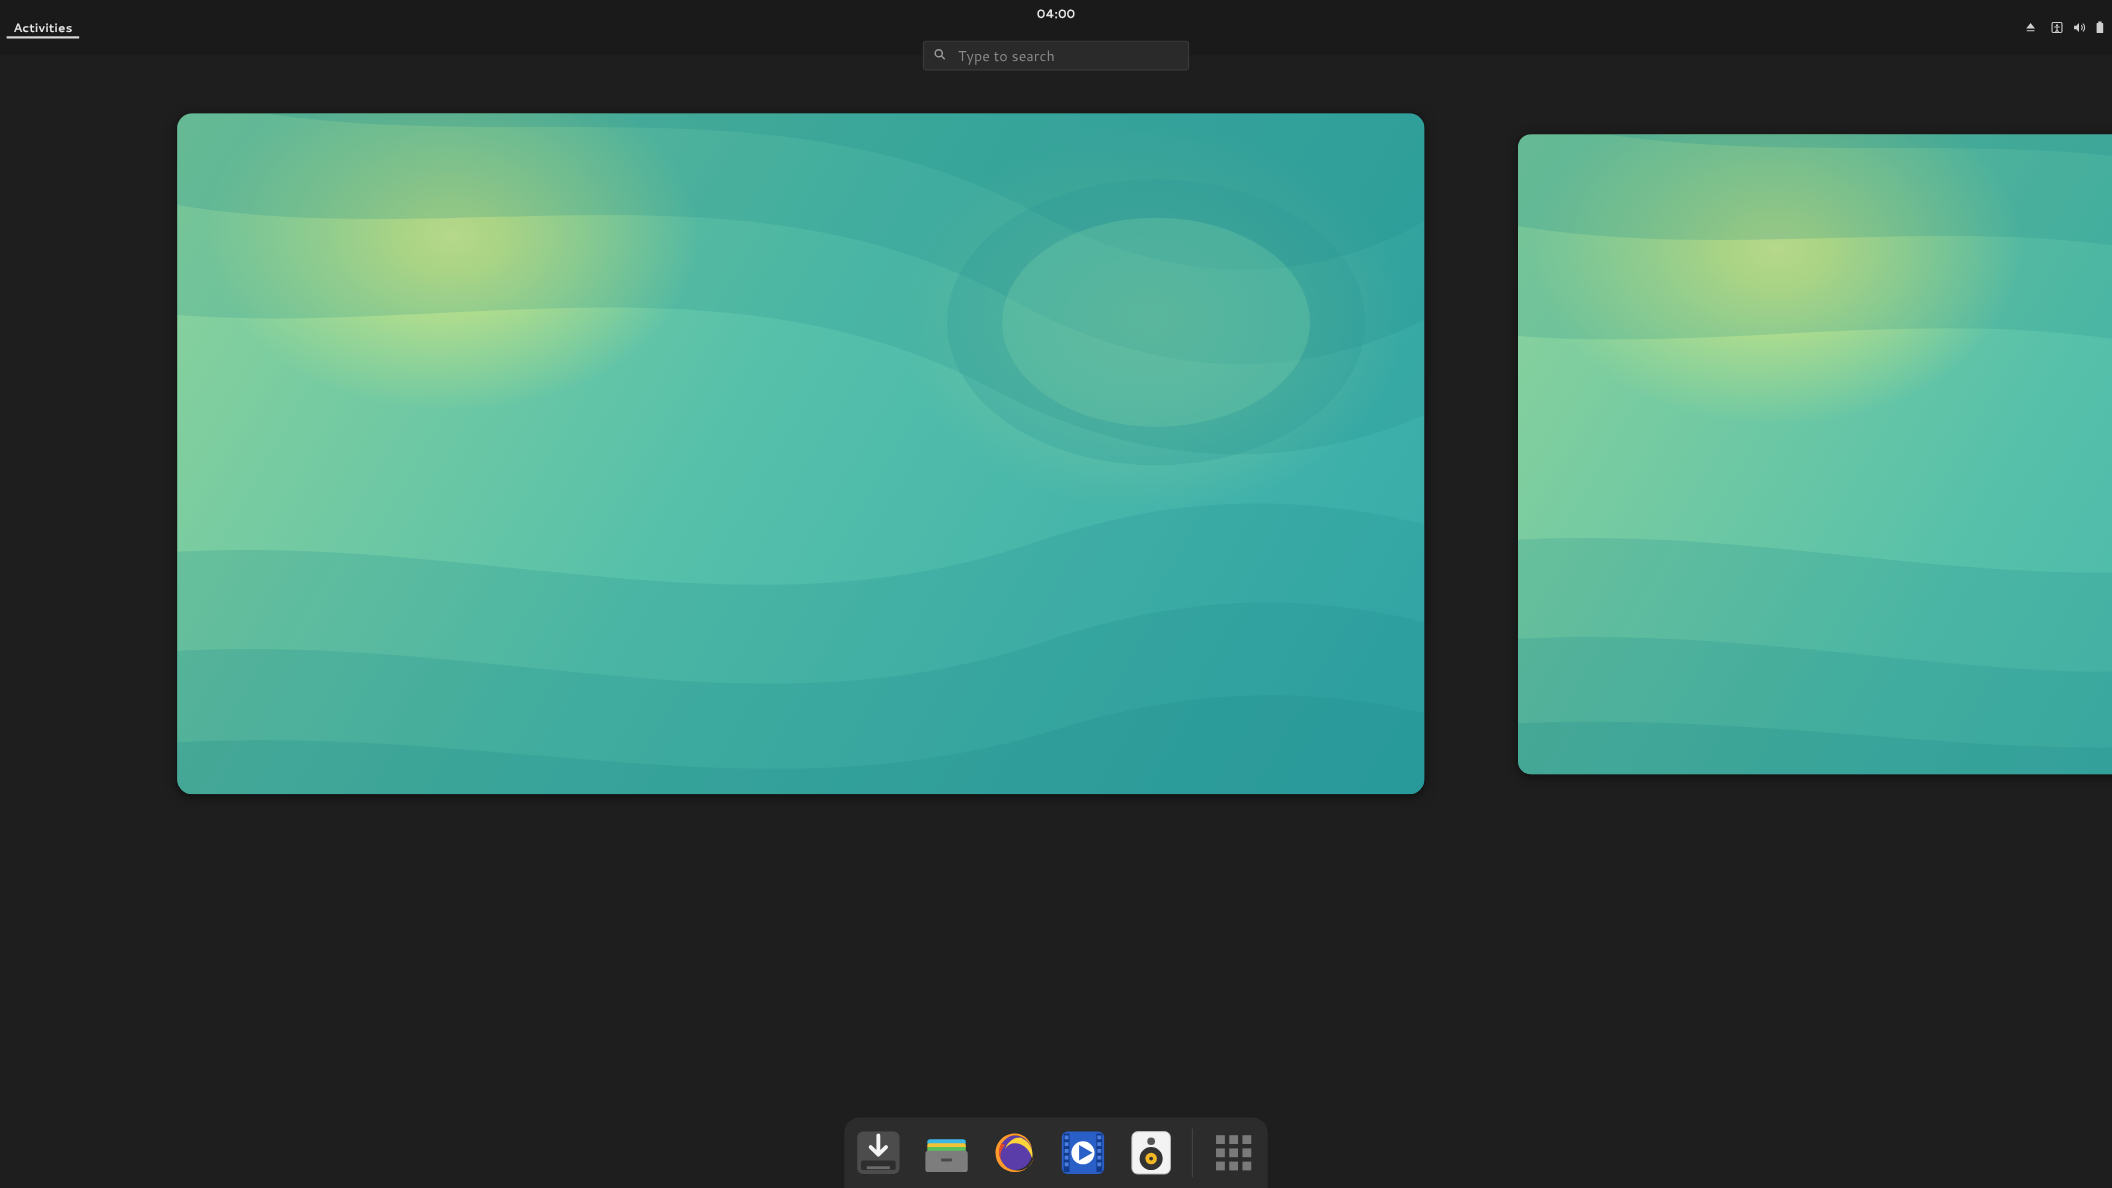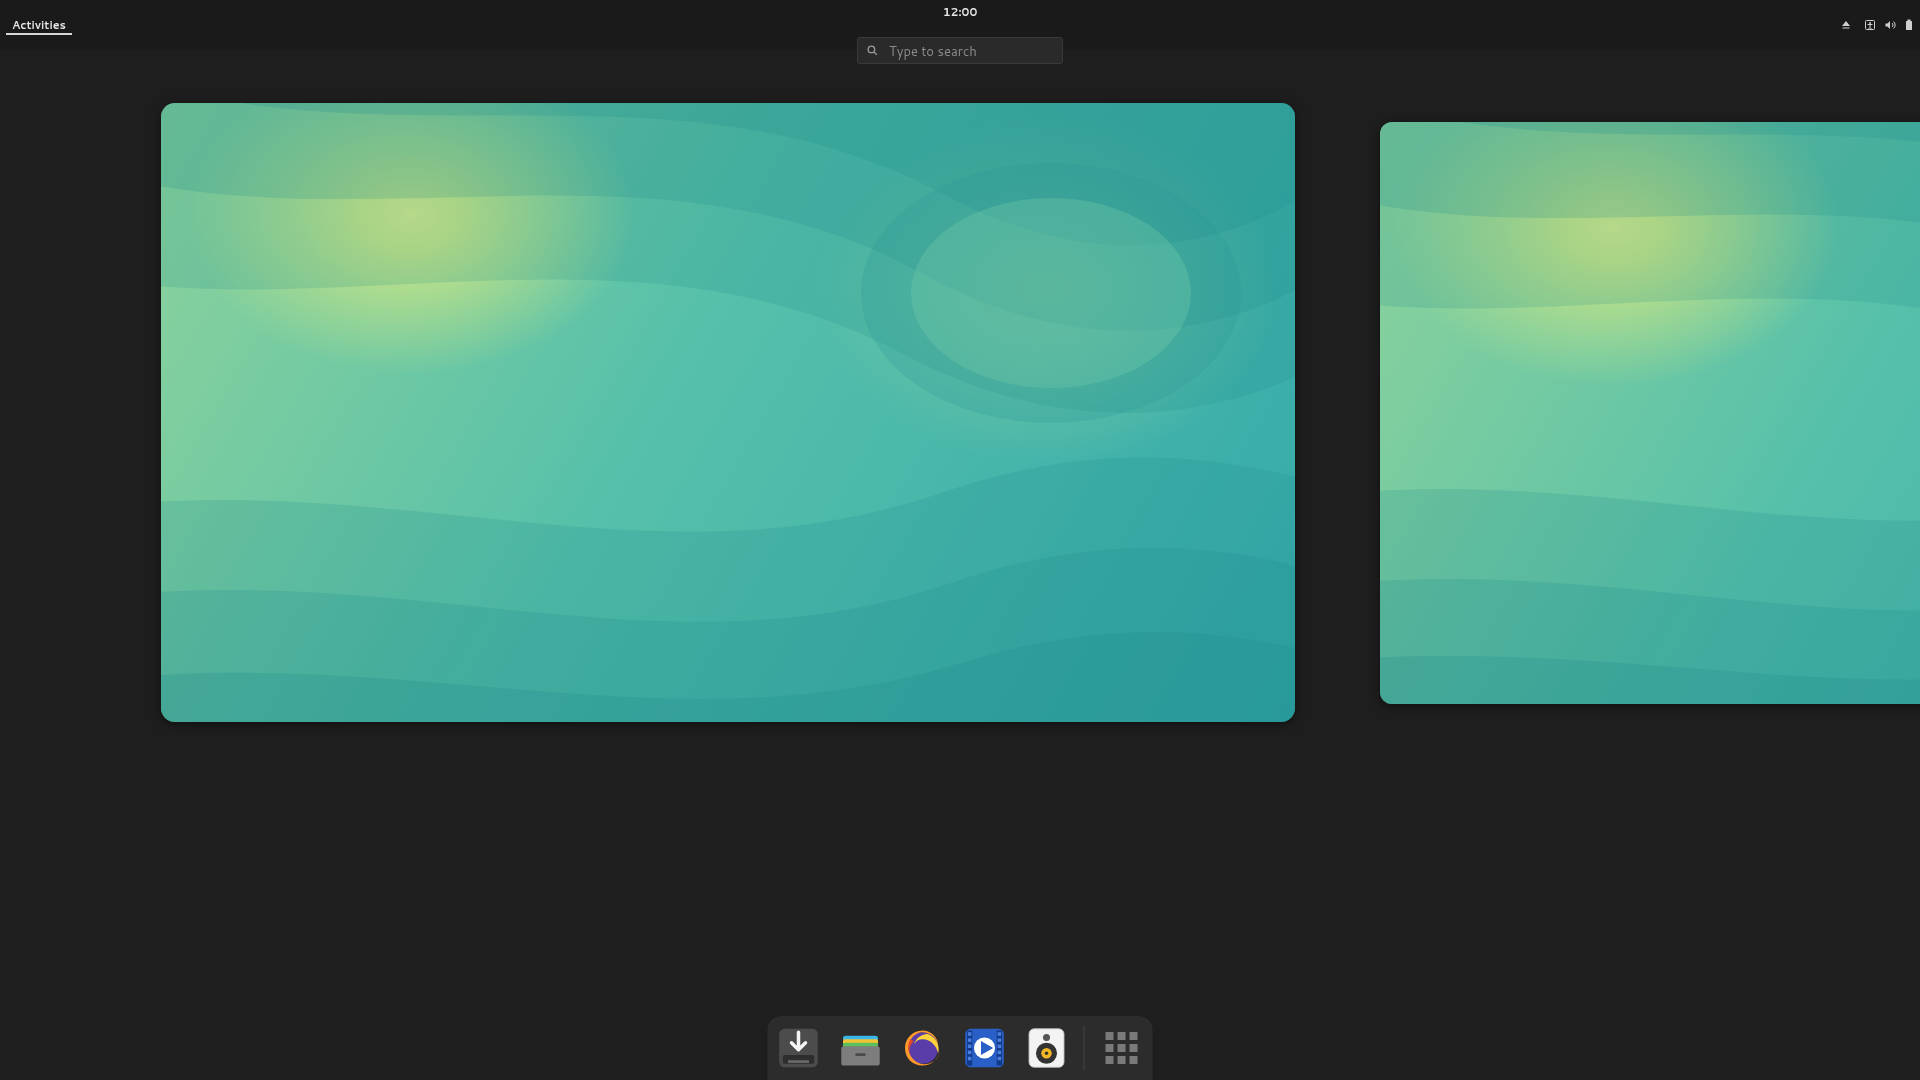--- a/index.html
+++ b/index.html
@@ -58,21 +58,21 @@
     gap: 8px;
   }
   .panel svg { display: block; }
 
   
   .search-wrap {
     position: absolute;
     top: 37px;
     left: 50%;
     transform: translateX(-50%);
-    width: 206px;
+    width: 242px;
     height: 27px;
     background: #2a2a2a;
     border: 1px solid #3a3a3a;
     border-radius: 3px;
     display: flex;
     align-items: center;
     padding: 0 8px;
     gap: 8px;
     box-sizing: border-box;
   }
@@ -161,21 +161,21 @@
 </style>
 </head>
 <body>
 
 <div class="panel">
   <div class="activities">
     <span>Activities</span>
   </div>
 
   <div class="clock">
-    <span>12:00</span>
+    <span>04:00</span>
   </div>
 
   <div class="tray">
     <span>
       <svg width="12" height="12" viewBox="0 0 24 24" fill="#cfcfcf">
           <path d="M5 17h14v2H5zM12 4l8 10H4z"></path>
         </svg>
     </span>
     <div class="tray-group">
       <span>

